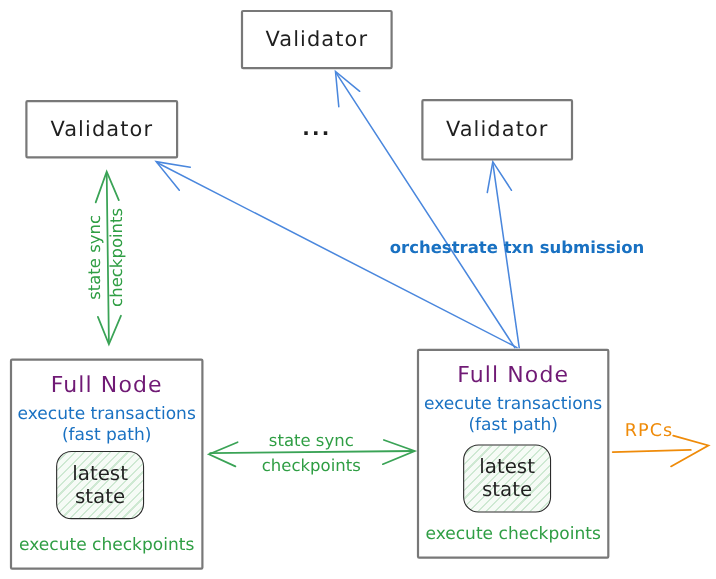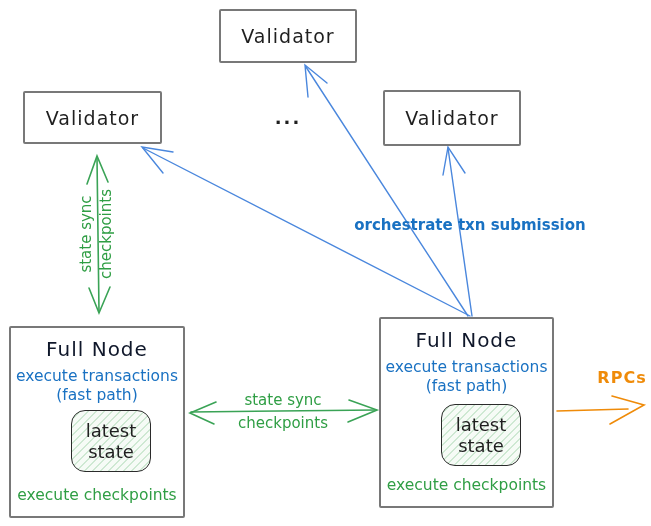--- a/index.html
+++ b/index.html
@@ -30,32 +30,32 @@
     background:#ffffff;
     border:2px solid #787878;
     border-radius:2px;
     box-sizing:border-box;
     text-align:center;
   }
   .fn-title{
     margin-top:9px;
     font-size:20px;
     letter-spacing:1px;
-    color:#0f172a;
+    color:#701a75;
     line-height:24px;
   }
   .fn-blue{
     font-size:15.5px;
     color:#1971c2;
     line-height:19px;
   }
   .fn-blue.first{margin-top:6px;}
   .state-box{
     position:absolute;
-    left:60px;
+    left:40px;
     width:80px;height:62px;
     border:1.6px solid #2b2b2b;
     border-radius:14px;
     box-sizing:border-box;
     background-color:#f6fbf6;
     background-image:repeating-linear-gradient(135deg, rgba(47,158,68,0.20) 0px, rgba(47,158,68,0.20) 1.4px, transparent 1.4px, transparent 5.6px);
     display:flex;flex-direction:column;align-items:center;justify-content:center;
     font-size:18px;line-height:21px;color:#1f1f1f;
   }
   .fn-footer{
@@ -68,22 +68,22 @@
   .green-label{color:#2f9e44;font-size:15px;line-height:20px;}
   .vertical-label{
     left:43px;top:211px;width:112px;height:46px;
     transform:rotate(-90deg);
   }
   .orchestrate-label{
     left:352px;top:216px;width:236px;
     color:#1971c2;font-size:15px;font-weight:bold;
   }
   .rpcs-label{
-    left:562px;top:368px;width:56px;
-    color:#ef8b09;font-size:16px;font-weight:700;letter-spacing:1px;margin-left:32px;
+    left:562px;top:381px;width:56px;
+    color:#ef8b09;font-size:16px;font-weight:400;letter-spacing:1px;
   }
   .ellipsis{
     position:absolute;left:270px;top:107px;width:36px;
     text-align:center;font-size:18px;font-weight:700;letter-spacing:2px;color:#1f1f1f;
   }
 </style>
 </head>
 <body>
 
 <div class="canvas">

